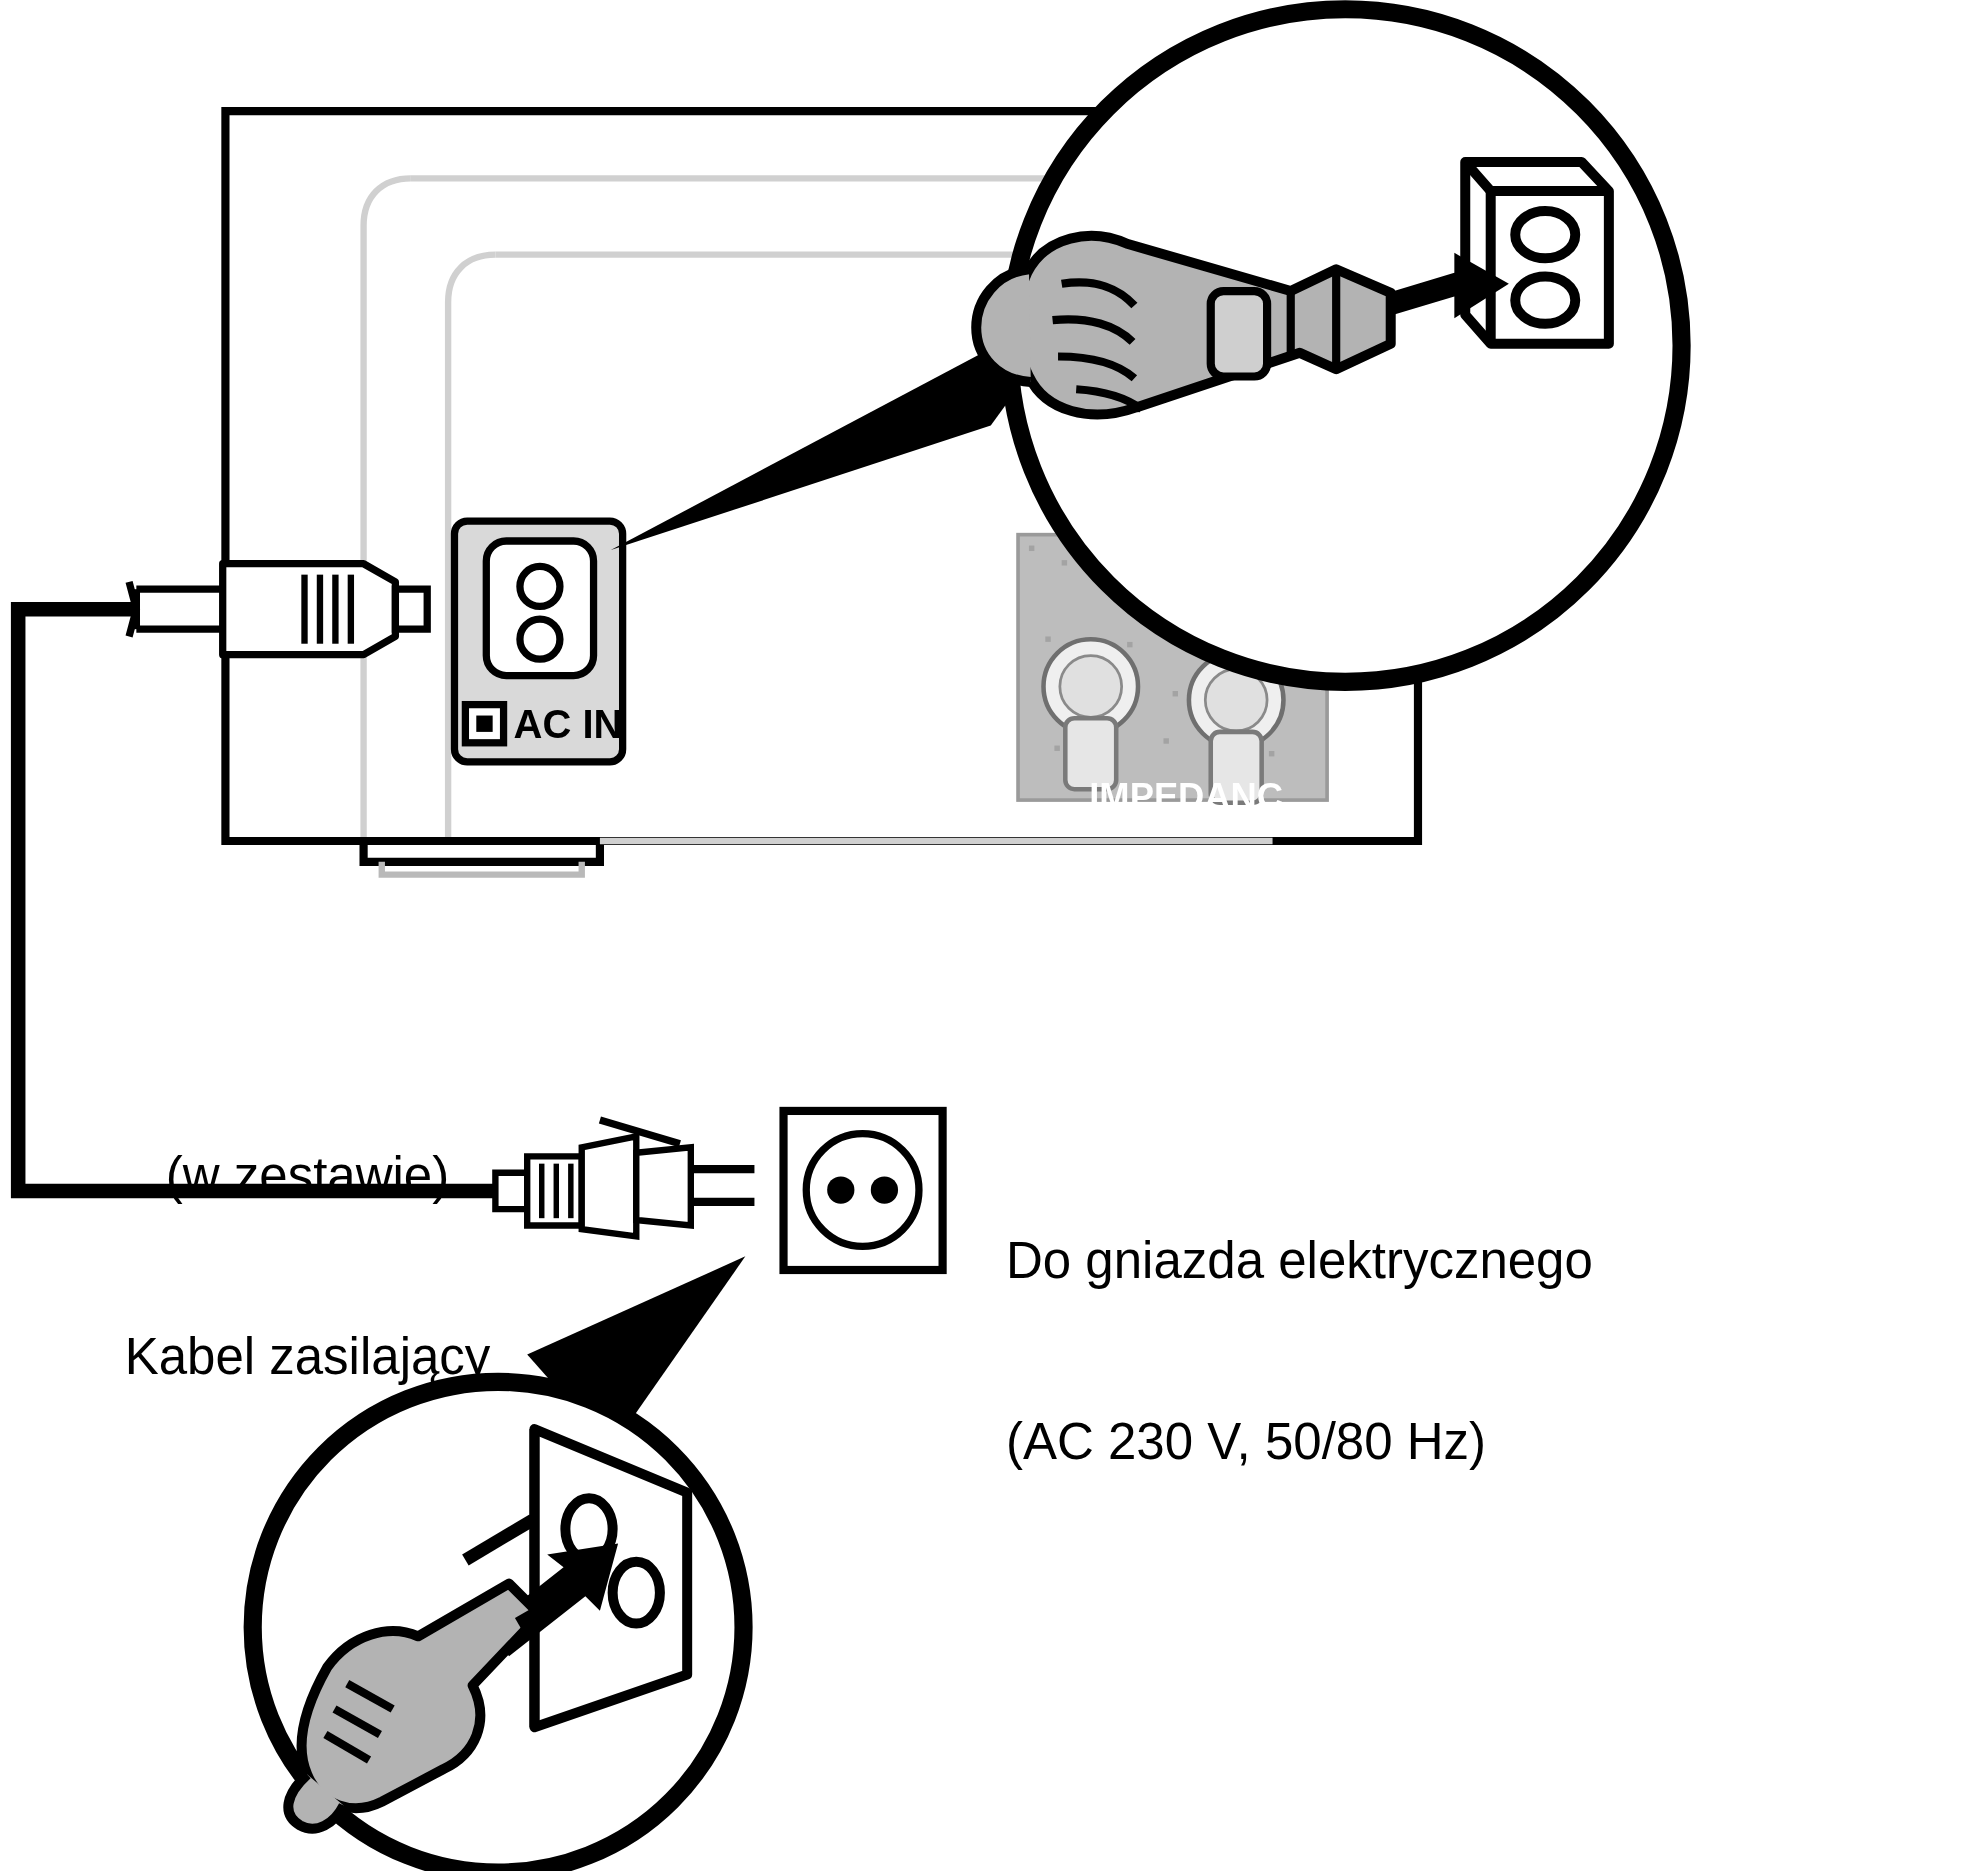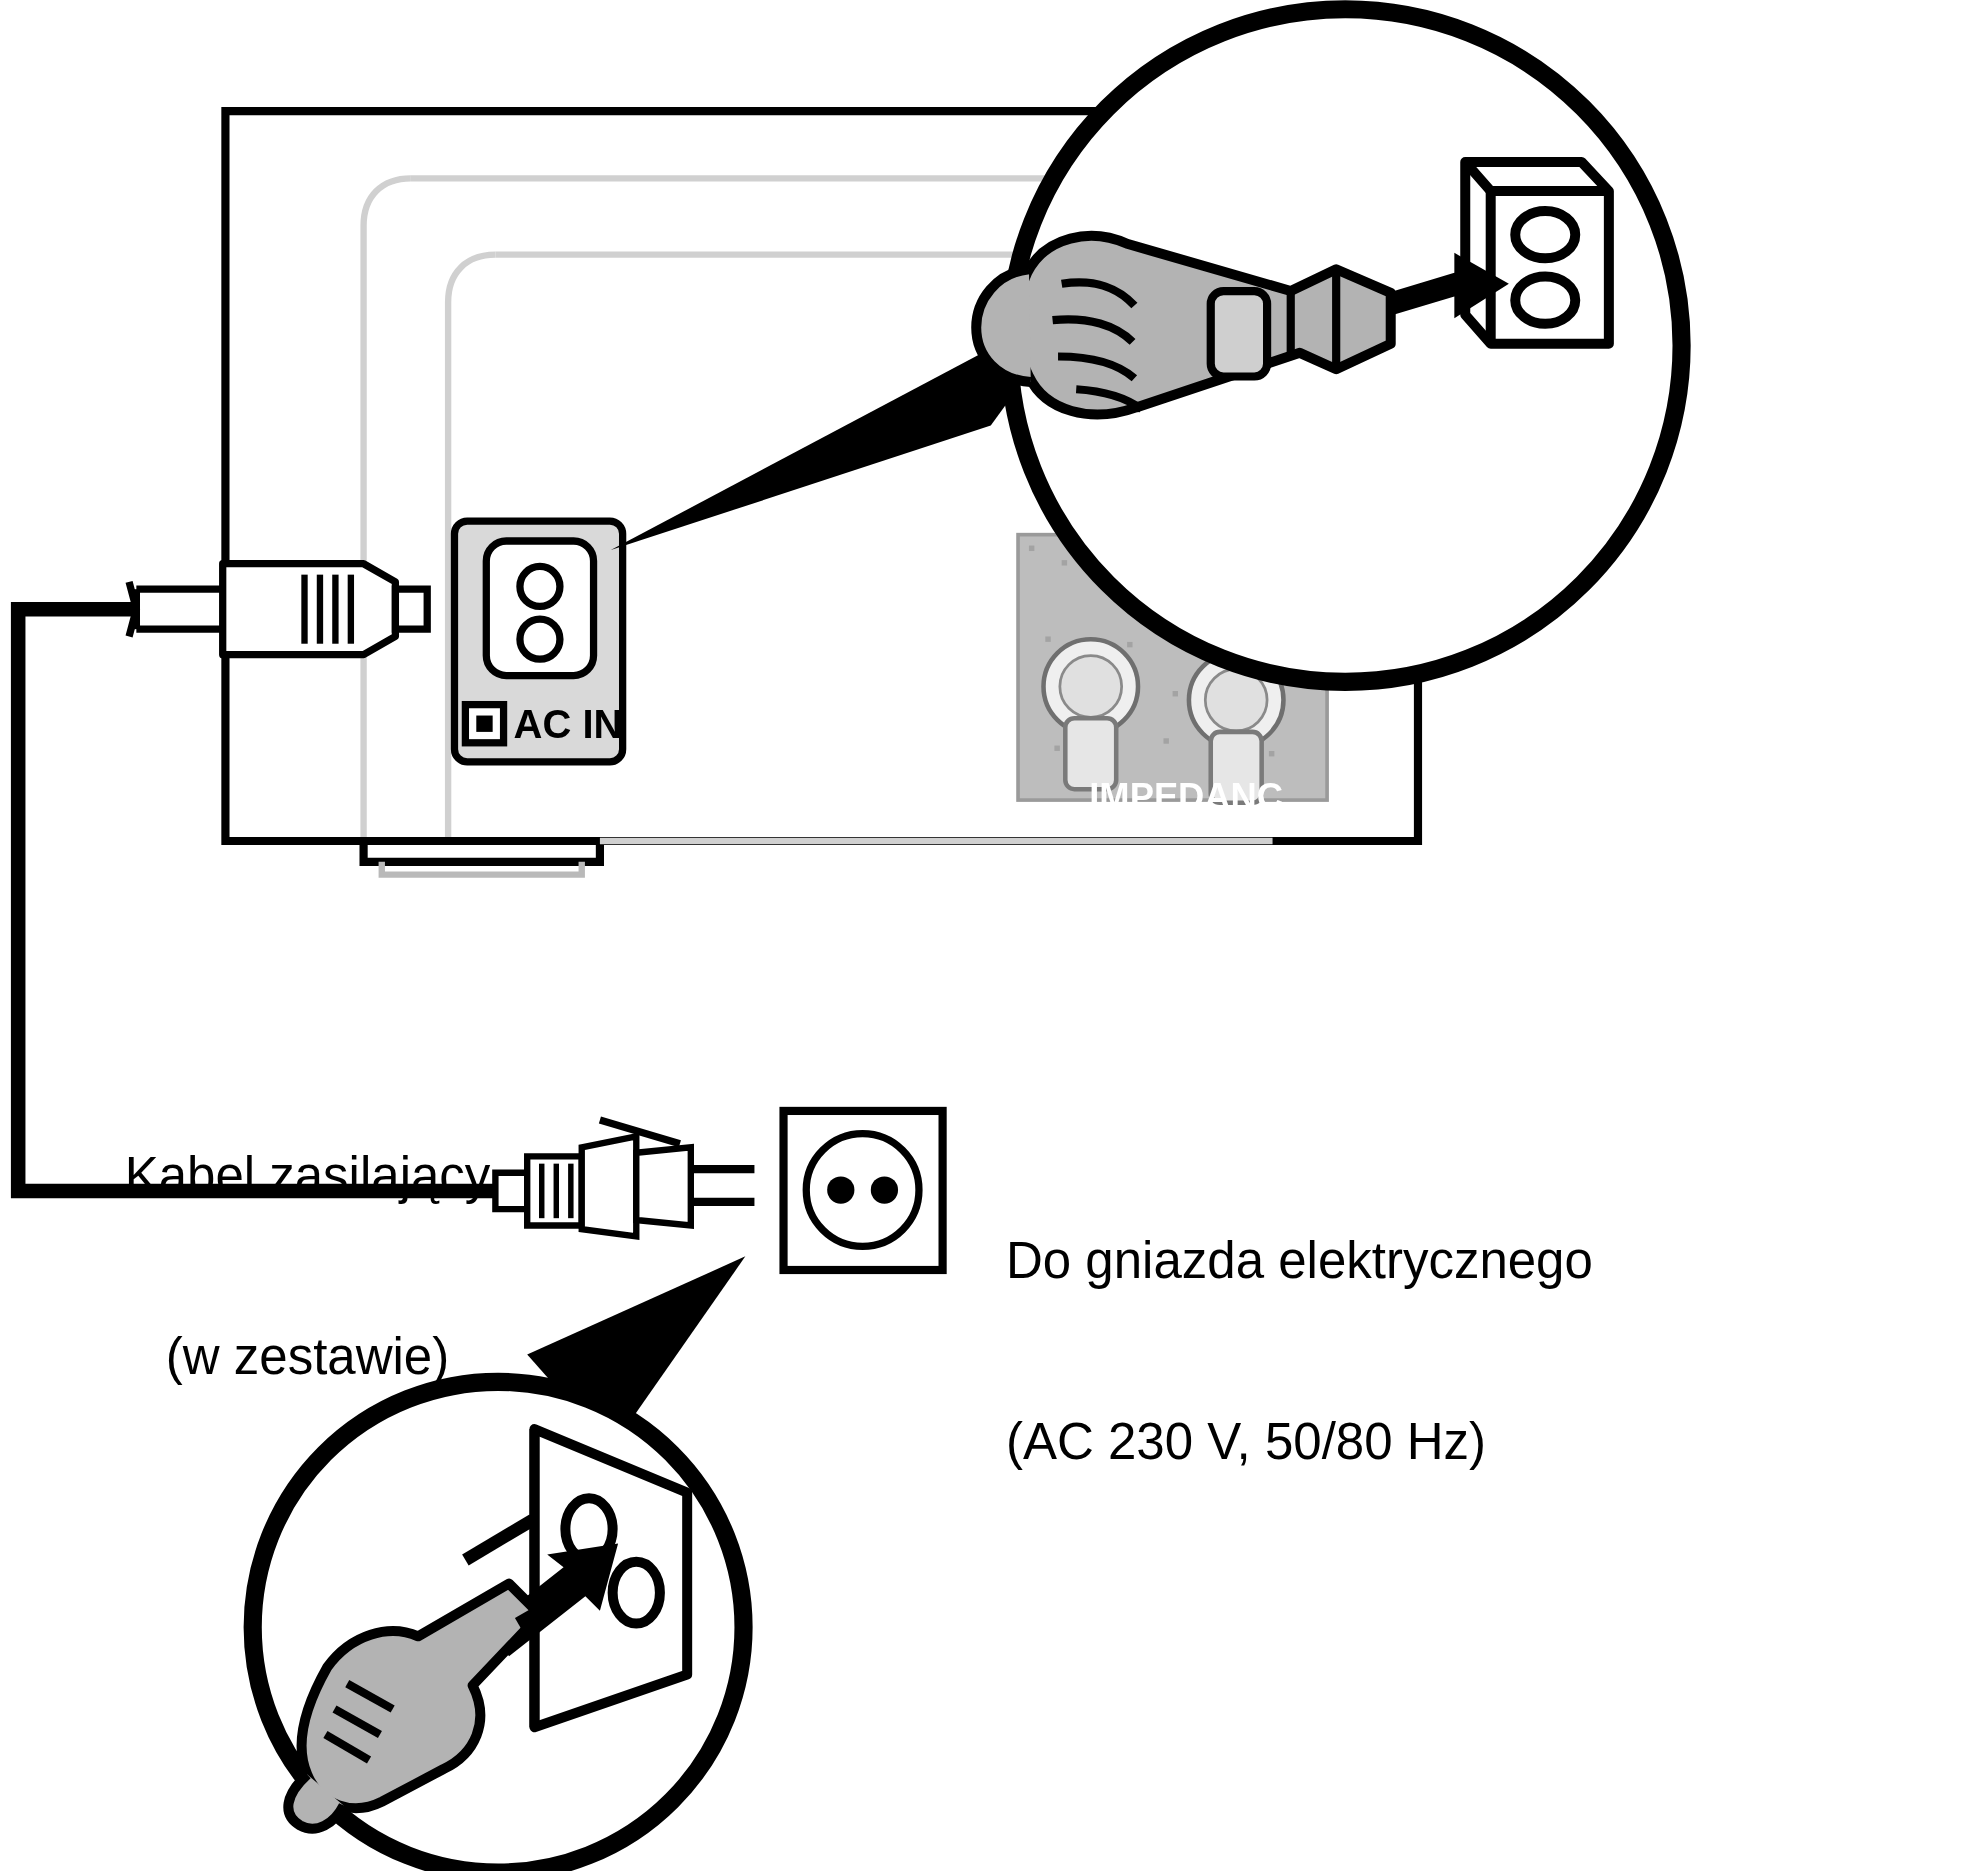--- a/index.html
+++ b/index.html
@@ -227,22 +227,22 @@
           <path d="M358,1908 L406,1936"></path>
         </g>
 
         <path d="M338,1952 C314,1974 310,1996 330,2008 C348,2018 368,2006 378,1986" fill="#b3b3b3" stroke="#000000" stroke-width="11"></path>
       </g>
     </g>
 
   </svg>
 
   <div class="lbl" id="label-power-cord">
+    <div>(w zestawie)</div>
     <div>Kabel zasilający</div>
-    <div>(w zestawie)</div>
   </div>
 
   <div class="lbl" id="label-outlet">
     <div>Do gniazda elektrycznego</div>
     <div>(AC 230 V, 50/80 Hz)</div>
   </div>
 
 </div>
 
 

